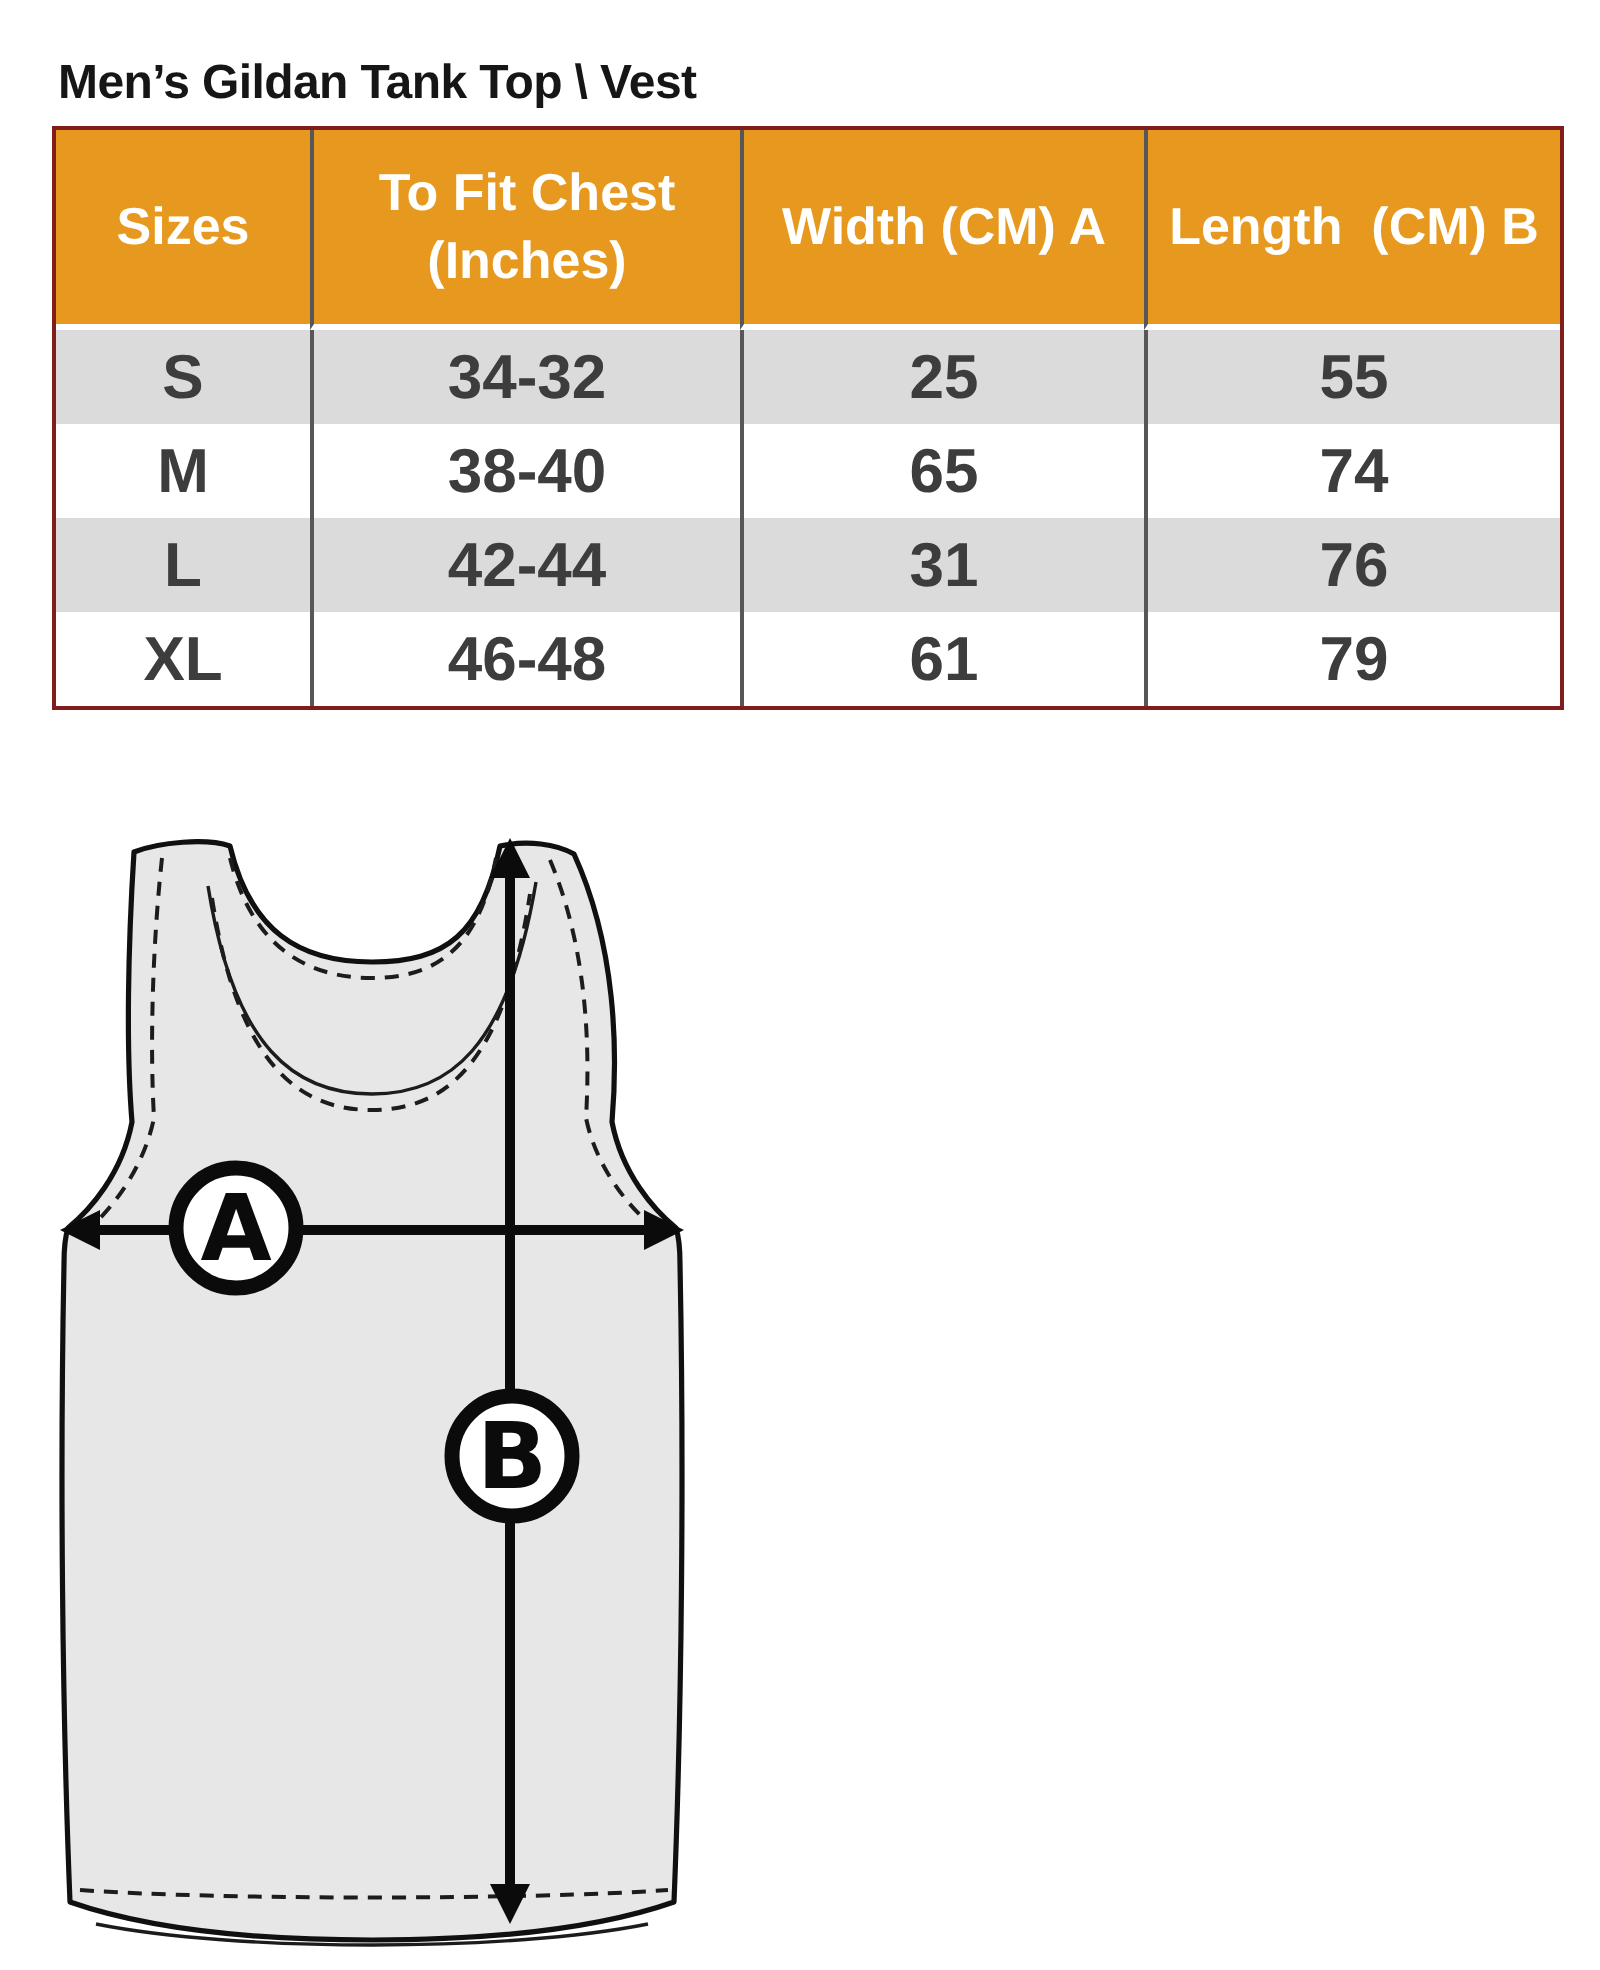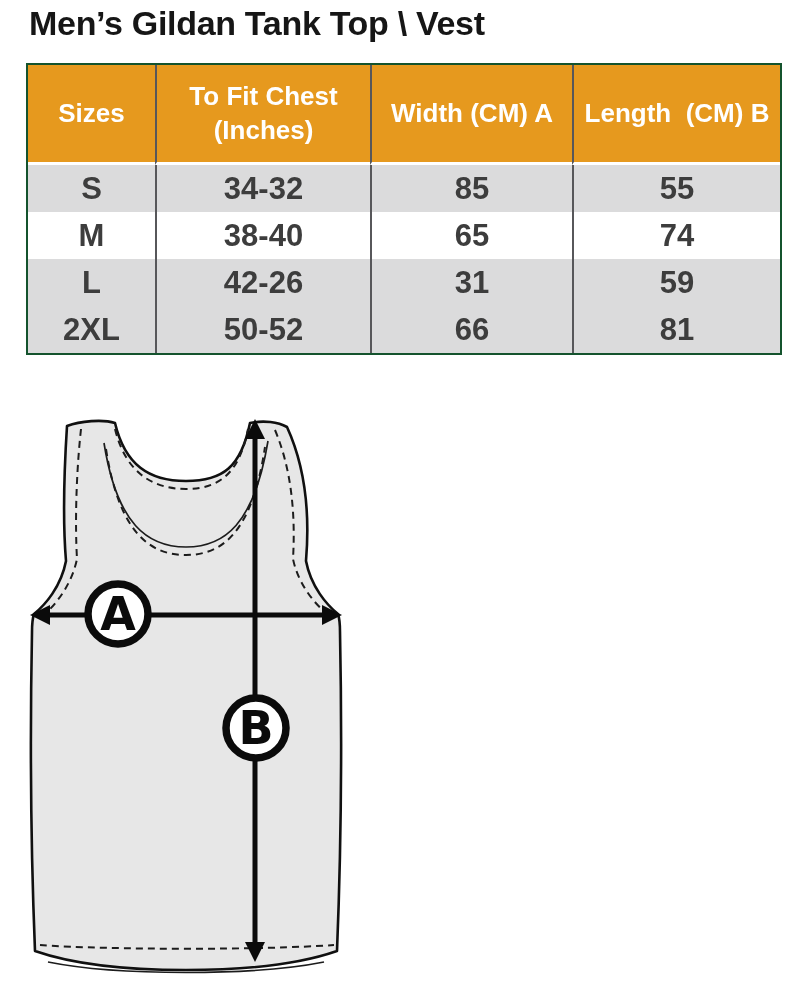--- a/index.html
+++ b/index.html
@@ -1,28 +1,28 @@
 <!DOCTYPE html>
 <html><head>
 <meta charset="utf-8">
 <style>
   html,body{margin:0;padding:0;background:#fff;}
   .stage{
     position:relative;width:800px;height:985px;background:#ffffff;
     font-family:"Liberation Sans",sans-serif;overflow:hidden;
   }
   .title{
-    position:absolute;left:29px;top:4px;margin:0;
-    font-size:34px;font-weight:700;color:#161616;letter-spacing:-0.3px;
+    position:absolute;left:29px;top:28px;margin:0;
+    font-size:24px;font-weight:700;color:#161616;letter-spacing:-0.3px;
     white-space:nowrap;
   }
   table.size-table{
     position:absolute;left:26px;top:63px;width:752px;
     border-collapse:separate;border-spacing:0;table-layout:fixed;
-    border:2px solid #14532d;
+    border:2px solid #7f1d1d;
   }
   table.size-table th{
     background:#E6991E;color:#ffffff;
     font-size:26px;font-weight:700;line-height:1.3;
     height:100px;text-align:center;vertical-align:middle;
     border-bottom:3px solid #ffffff;
     white-space:pre-wrap;padding:0 8px;box-sizing:border-box;
   }
   table.size-table td{
     font-size:31px;font-weight:700;color:#3d3d3d;
@@ -65,40 +65,40 @@
         <th>Sizes</th>
         <th>To Fit Chest (Inches)</th>
         <th>Width (CM) A</th>
         <th>Length  (CM) B</th>
       </tr>
     </thead>
     <tbody>
       <tr class="alt">
         <td>S</td>
         <td>34-32</td>
-        <td>85</td>
+        <td>25</td>
         <td>55</td>
       </tr>
       <tr class="plain">
         <td>M</td>
         <td>38-40</td>
         <td>65</td>
         <td>74</td>
       </tr>
       <tr class="alt">
         <td>L</td>
-        <td>42-26</td>
+        <td>42-44</td>
         <td>31</td>
-        <td>59</td>
+        <td>76</td>
       </tr>
-      <tr class="alt">
-        <td>2XL</td>
-        <td>50-52</td>
-        <td>66</td>
-        <td>81</td>
+      <tr class="plain">
+        <td>XL</td>
+        <td>46-48</td>
+        <td>61</td>
+        <td>79</td>
       </tr>
     </tbody>
   </table>
 
   <svg class="tank" width="336" height="566" viewBox="0 0 336 566" aria-hidden="true">
 
     <path class="outline" d="
       M 49,13
       C 46,60 45,112 48,148
       C 43,174 27,192 16,201

